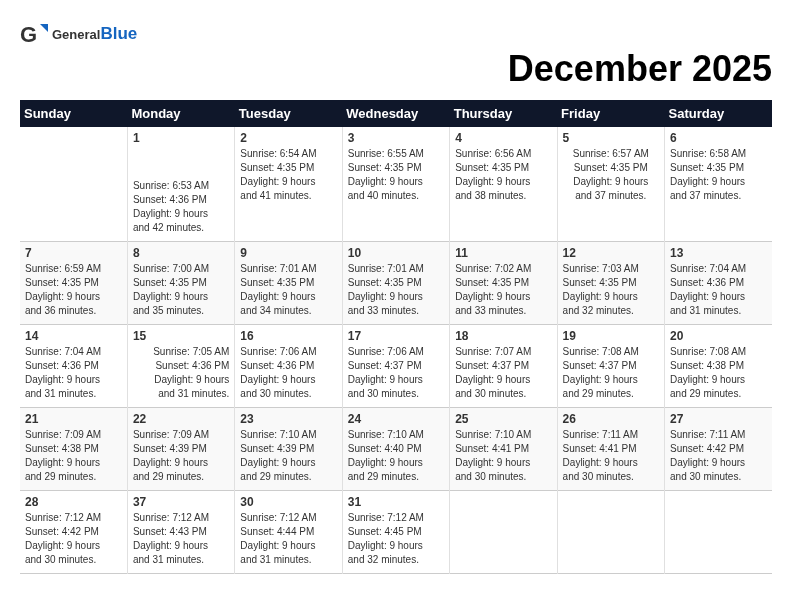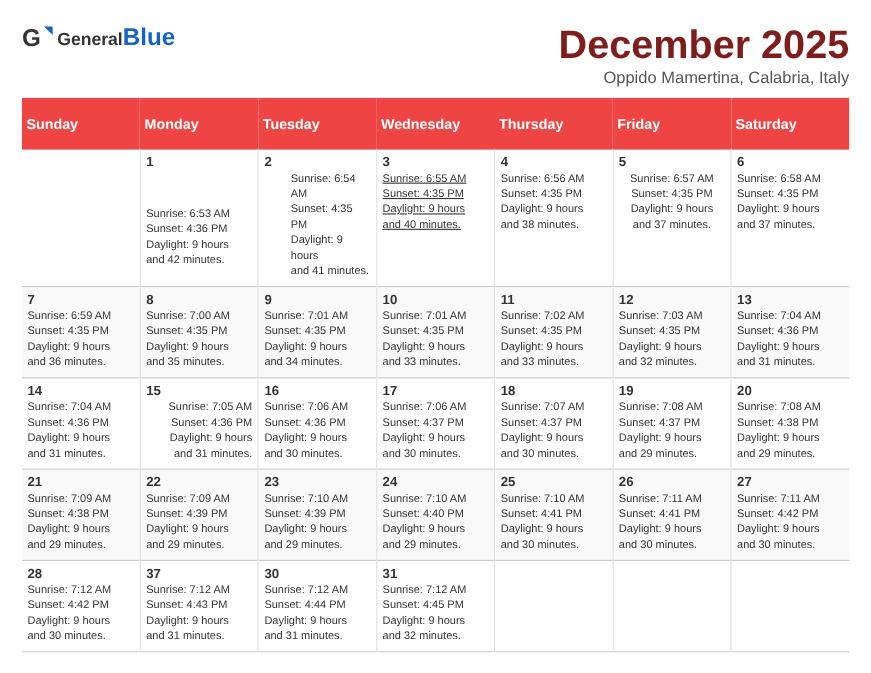--- a/index.html
+++ b/index.html
@@ -24,37 +24,38 @@
     .logo-icon {
       width: 28px;
       height: 28px;
     }
     .title-block {
       text-align: right;
     }
     .month-title {
       font-size: 36px;
       font-weight: bold;
-      color: #7f1d1d;
+      color: #000000;
+      margin-top: 28px;
     }
     .location-subtitle {
       font-size: 15px;
       color: #555;
     }
     table {
       width: 100%;
       border-collapse: collapse;
       table-layout: fixed;
     }
     thead th {
-      background-color: #ef4444;
+      background-color: #0f172a;
       color: #fff;
       font-size: 13px;
       font-weight: bold;
-      padding: 16px 4px;
+      padding: 6px 4px;
       text-align: left;
     }
     tbody tr {
       border-bottom: 1px solid #ccc;
     }
     tbody tr:nth-child(even) {
       background-color: #f9f9f9;
     }
     td {
       vertical-align: top;
@@ -81,26 +82,25 @@
 </head>
 <body>
 
 <div class="header">
   <div class="logo">
     <svg class="logo-icon" viewBox="0 0 28 28">
       <text x="0" y="22" font-size="22" font-family="Arial" font-weight="bold" fill="#333">G</text>
       <polygon points="20,4 28,4 28,12" fill="#1565c0"></polygon>
     </svg>
     <div>
-      <span style="font-size:16px;font-weight:bold;color:#333;">General</span><span style="font-size:22px;font-weight:bold;color:#1565c0;">Blue</span>
+      <span style="font-size:13px;font-weight:bold;color:#333;">General</span><span style="font-size:17px;font-weight:bold;color:#1565c0;">Blue</span>
     </div>
   </div>
   <div class="title-block">
     <div class="month-title">December 2025</div>
-    <div class="location-subtitle">Oppido Mamertina, Calabria, Italy</div>
   </div>
 </div>
 
 <table>
   <thead>
     <tr>
     <th>Sunday</th>
         <th>Monday</th>
         <th>Tuesday</th>
         <th>Wednesday</th>
@@ -114,28 +114,28 @@
         <td></td>
         <td>
           <div class="day-number">1</div>
           <div class="day-info" style="white-space: pre-line; margin-top: 34px;">Sunrise: 6:53 AM
 Sunset: 4:36 PM
 Daylight: 9 hours
 and 42 minutes.</div>
         </td>
         <td>
           <div class="day-number">2</div>
-          <div class="day-info" style="white-space: pre-line; margin-left: 24px;">Sunrise: 6:54 AM
+          <div class="day-info" style="white-space: pre-line;">Sunrise: 6:54 AM
 Sunset: 4:35 PM
 Daylight: 9 hours
 and 41 minutes.</div>
         </td>
         <td>
           <div class="day-number">3</div>
-          <div class="day-info" style="white-space: pre-line; text-decoration: underline;">Sunrise: 6:55 AM
+          <div class="day-info" style="white-space: pre-line;">Sunrise: 6:55 AM
 Sunset: 4:35 PM
 Daylight: 9 hours
 and 40 minutes.</div>
         </td>
         <td>
           <div class="day-number">4</div>
           <div class="day-info" style="white-space: pre-line;">Sunrise: 6:56 AM
 Sunset: 4:35 PM
 Daylight: 9 hours
 and 38 minutes.</div>

